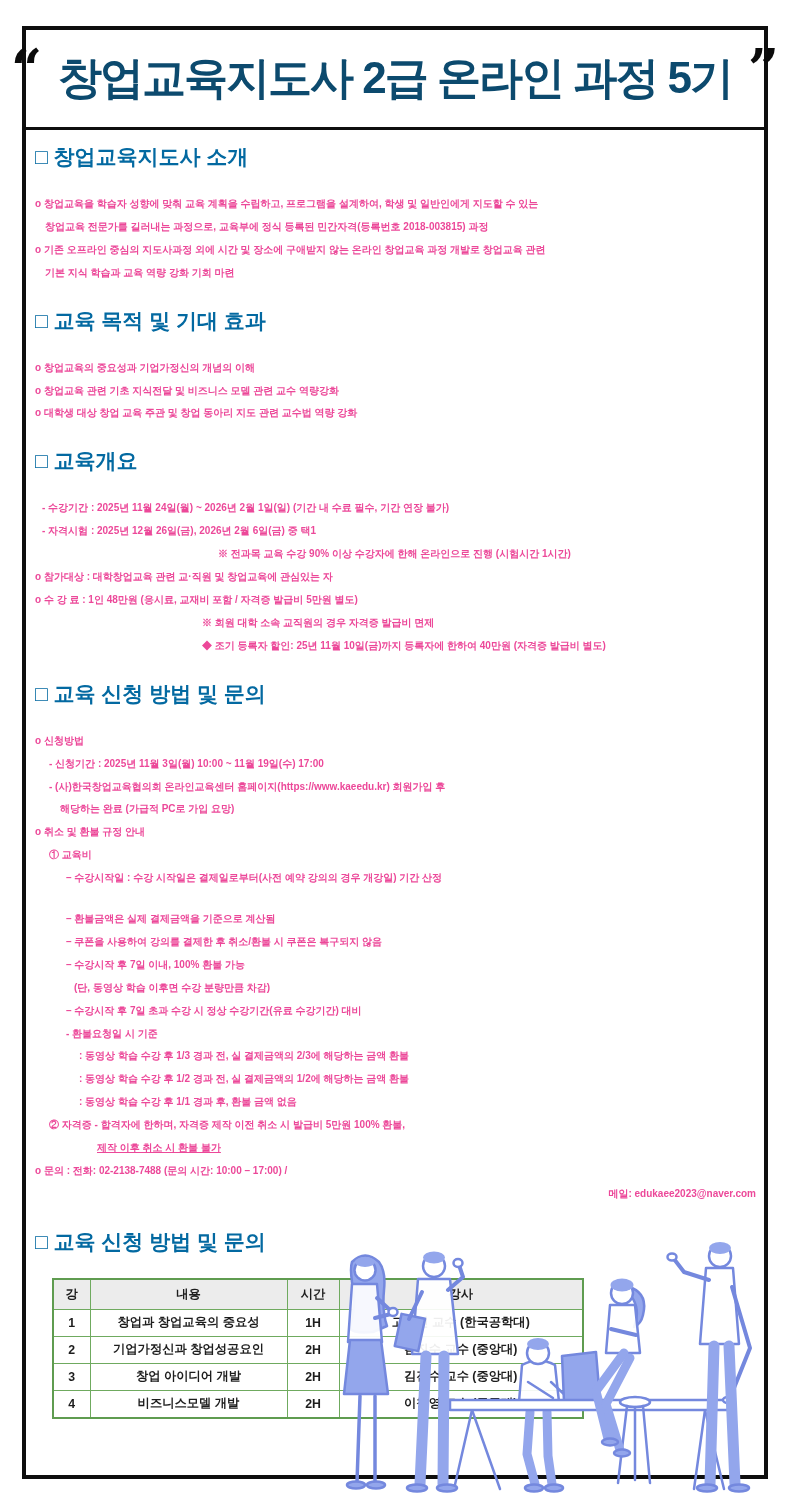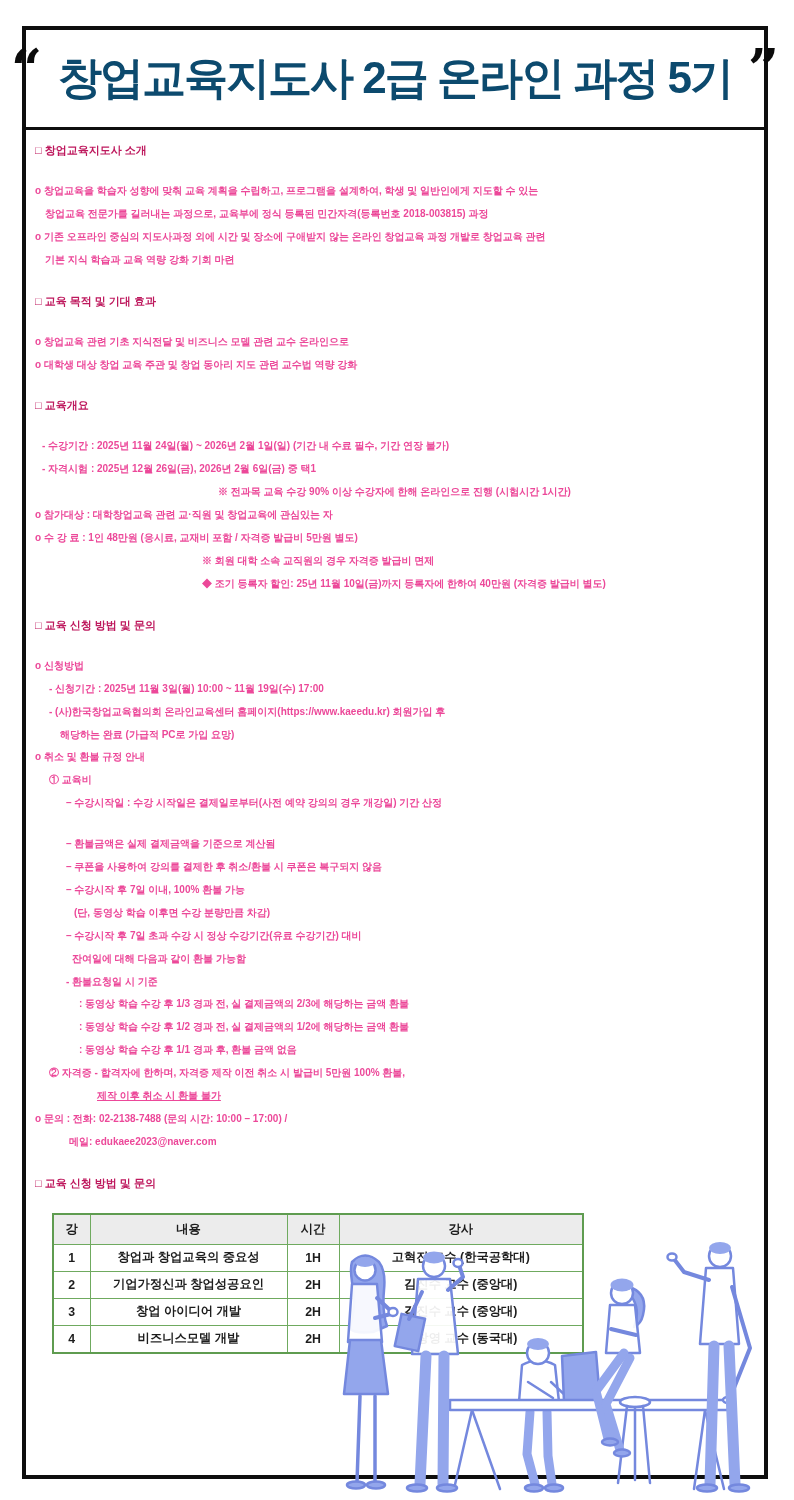--- a/index.html
+++ b/index.html
@@ -21,21 +21,21 @@
   }
   .quote{
     font-family:"DejaVu Serif",serif;font-size:54px;font-weight:900;color:#0b0b0b;
     line-height:0;transform:translateY(-10px);
   }
   .content{padding:13px 8px 0 9px;}
   .body .line{
     font-size:10px;font-weight:600;line-height:22.9px;white-space:pre-wrap;color:#ec4899;
   }
   .body .heading{
-    font-weight:800;font-size:11px;margin:22px 0 22px 0;color:#be185d;
+    font-weight:800;font-size:21px;margin:22px 0 22px 0;color:#0369a1;
   }
   .body .heading:first-child{margin-top:0;}
   .underline{text-decoration:underline;}
   table.schedule{
     border-collapse:collapse;margin:14px 0 0 17px;width:532px;table-layout:fixed;
     border:2.5px solid #5f9c50;background:transparent;
   }
   table.schedule th,table.schedule td{
     border:1.5px solid #6faa5f;text-align:center;vertical-align:middle;
     font-size:12.3px;font-weight:600;color:#1d1d1d;padding:0 3px;height:26px;
@@ -59,21 +59,22 @@
 
   <main class="content">
     <div class="body">
 
     <div class="heading">□ 창업교육지도사 소개</div>
         <div class="line">o 창업교육을 학습자 성향에 맞춰 교육 계획을 수립하고, 프로그램을 설계하여, 학생 및 일반인에게 지도할 수 있는</div>
         <div class="line" style="padding-left: 10px;">창업교육 전문가를 길러내는 과정으로, 교육부에 정식 등록된 민간자격(등록번호 2018-003815) 과정</div>
         <div class="line">o 기존 오프라인 중심의 지도사과정 외에 시간 및 장소에 구애받지 않는 온라인 창업교육 과정 개발로 창업교육 관련</div>
         <div class="line" style="padding-left: 10px;">기본 지식 학습과 교육 역량 강화 기회 마련</div>
         <div class="heading">□ 교육 목적 및 기대 효과</div>
-        <div class="line">o 창업교육 관련 기초 지식전달 및 비즈니스 모델 관련 교수 온라인으로</div>
+        <div class="line">o 창업교육의 중요성과 기업가정신의 개념의 이해</div>
+        <div class="line">o 창업교육 관련 기초 지식전달 및 비즈니스 모델 관련 교수 역량강화</div>
         <div class="line">o 대학생 대상 창업 교육 주관 및 창업 동아리 지도 관련 교수법 역량 강화</div>
         <div class="heading">□ 교육개요</div>
         <div class="line" style="padding-left: 7px;">- 수강기간 : 2025년 11월 24일(월) ~ 2026년 2월 1일(일) (기간 내 수료 필수, 기간 연장 불가)</div>
         <div class="line" style="padding-left: 7px;">- 자격시험 : 2025년 12월 26일(금), 2026년 2월 6일(금) 중 택1</div>
         <div class="line" style="padding-left: 183px;">※ 전과목 교육 수강 90% 이상 수강자에 한해 온라인으로 진행 (시험시간 1시간)</div>
         <div class="line">o 참가대상 : 대학창업교육 관련 교·직원 및 창업교육에 관심있는 자</div>
         <div class="line">o 수 강 료 : 1인 48만원 (응시료, 교재비 포함 / 자격증 발급비 5만원 별도)</div>
         <div class="line" style="padding-left: 167px;">※ 회원 대학 소속 교직원의 경우 자격증 발급비 면제</div>
         <div class="line" style="padding-left: 167px;">◆ 조기 등록자 할인: 25년 11월 10일(금)까지 등록자에 한하여 40만원 (자격증 발급비 별도)</div>
         <div class="heading">□ 교육 신청 방법 및 문의</div>
@@ -82,29 +83,28 @@
         <div class="line" style="padding-left: 14px;">- (사)한국창업교육협의회 온라인교육센터 홈페이지(https://www.kaeedu.kr) 회원가입 후</div>
         <div class="line" style="padding-left: 25px;">해당하는 완료 (가급적 PC로 가입 요망)</div>
         <div class="line">o 취소 및 환불 규정 안내</div>
         <div class="line" style="padding-left: 14px;">① 교육비</div>
         <div class="line" style="padding-left: 31px;">– 수강시작일 : 수강 시작일은 결제일로부터(사전 예약 강의의 경우 개강일) 기간 산정</div>
         <div class="line" style="padding-left: 31px; margin-top: 18px;">– 환불금액은 실제 결제금액을 기준으로 계산됨</div>
         <div class="line" style="padding-left: 31px;">– 쿠폰을 사용하여 강의를 결제한 후 취소/환불 시 쿠폰은 복구되지 않음</div>
         <div class="line" style="padding-left: 31px;">– 수강시작 후 7일 이내, 100% 환불 가능</div>
         <div class="line" style="padding-left: 39px;">(단, 동영상 학습 이후면 수강 분량만큼 차감)</div>
         <div class="line" style="padding-left: 31px;">– 수강시작 후 7일 초과 수강 시 정상 수강기간(유료 수강기간) 대비</div>
-        <div class="line" style="padding-left: 37px;">잔여일에 대해 다음과 같이 환불 가능함</div>
         <div class="line" style="padding-left: 31px;">- 환불요청일 시 기준</div>
         <div class="line" style="padding-left: 44px;">: 동영상 학습 수강 후 1/3 경과 전, 실 결제금액의 2/3에 해당하는 금액 환불</div>
         <div class="line" style="padding-left: 44px;">: 동영상 학습 수강 후 1/2 경과 전, 실 결제금액의 1/2에 해당하는 금액 환불</div>
         <div class="line" style="padding-left: 44px;">: 동영상 학습 수강 후 1/1 경과 후, 환불 금액 없음</div>
         <div class="line" style="padding-left: 14px;">② 자격증 - 합격자에 한하며, 자격증 제작 이전 취소 시 발급비 5만원 100% 환불,</div>
         <div class="line underline" style="padding-left: 62px;">제작 이후 취소 시 환불 불가</div>
         <div class="line">o 문의 : 전화: 02-2138-7488 (문의 시간: 10:00 – 17:00) /</div>
-        <div class="line" style="padding-left: 34px;">메일: edukaee2023@naver.com</div>
+        <div class="line" style="padding-left: 34px; text-align: right;">메일: edukaee2023@naver.com</div>
         <div class="heading">□ 교육 신청 방법 및 문의</div>
       </div>
 
     <table class="schedule">
       <colgroup>
         <col class="c-no">
           <col class="c-topic">
           <col class="c-hours">
           <col class="c-prof">
       </colgroup>

